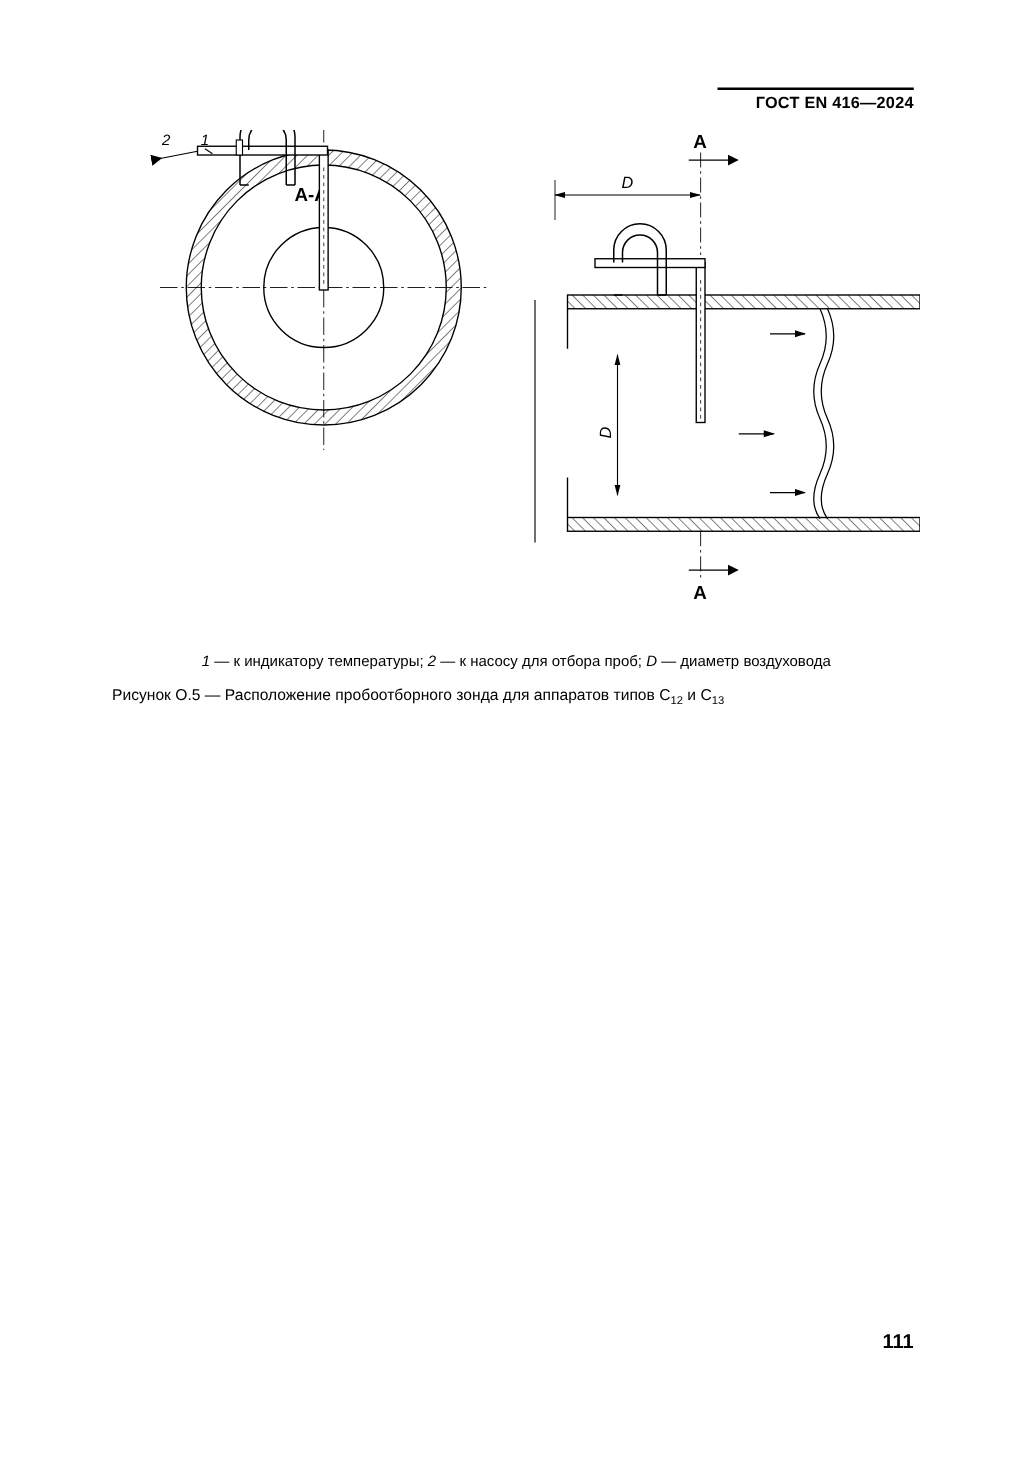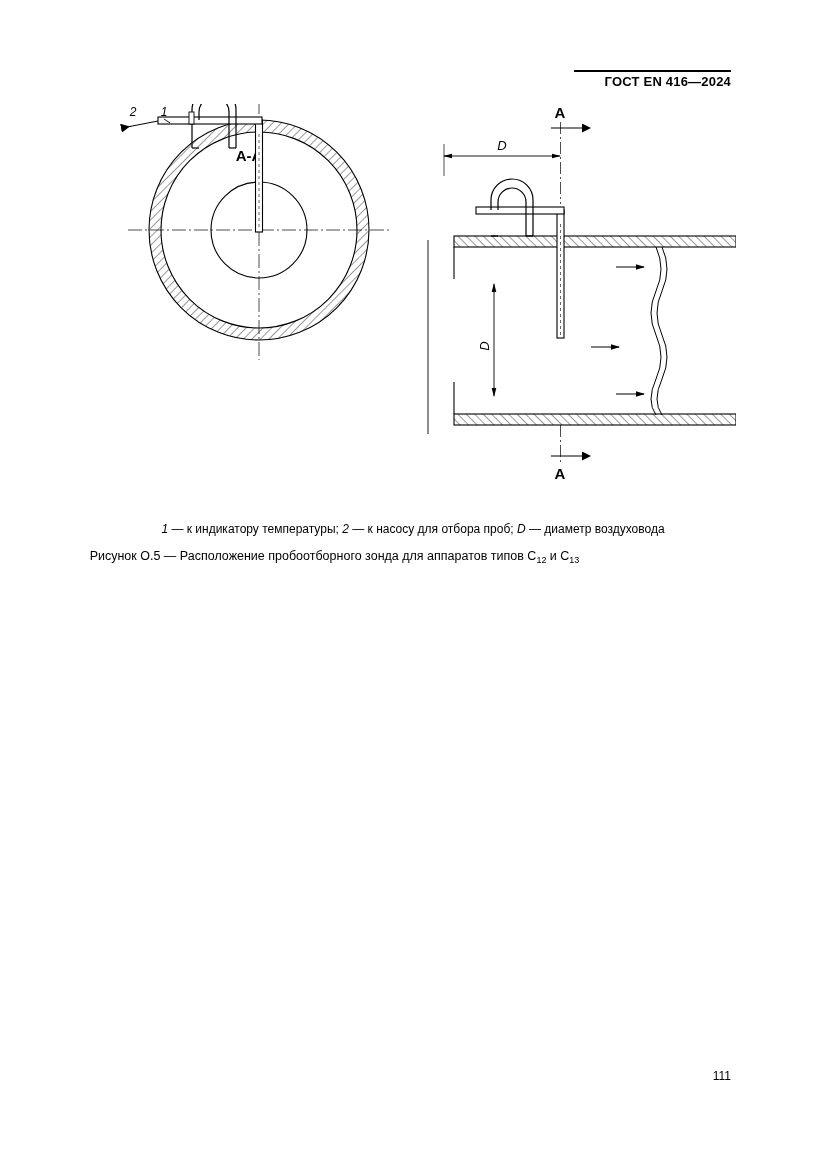--- a/index.html
+++ b/index.html
@@ -71,22 +71,22 @@
   .caption sub {
     font-size: 9px;
     vertical-align: baseline;
     position: relative;
     bottom: -3px;
   }
   .pageno {
     position: absolute;
     right: 96px;
     bottom: 86px;
-    font-size: 12px;
-    font-weight: normal;
+    font-size: 16px;
+    font-weight: bold;
   }
   .lbl {
     font-family: "Liberation Sans", sans-serif;
   }
 </style>
 </head>
 <body>
 
 <div class="page">
 

